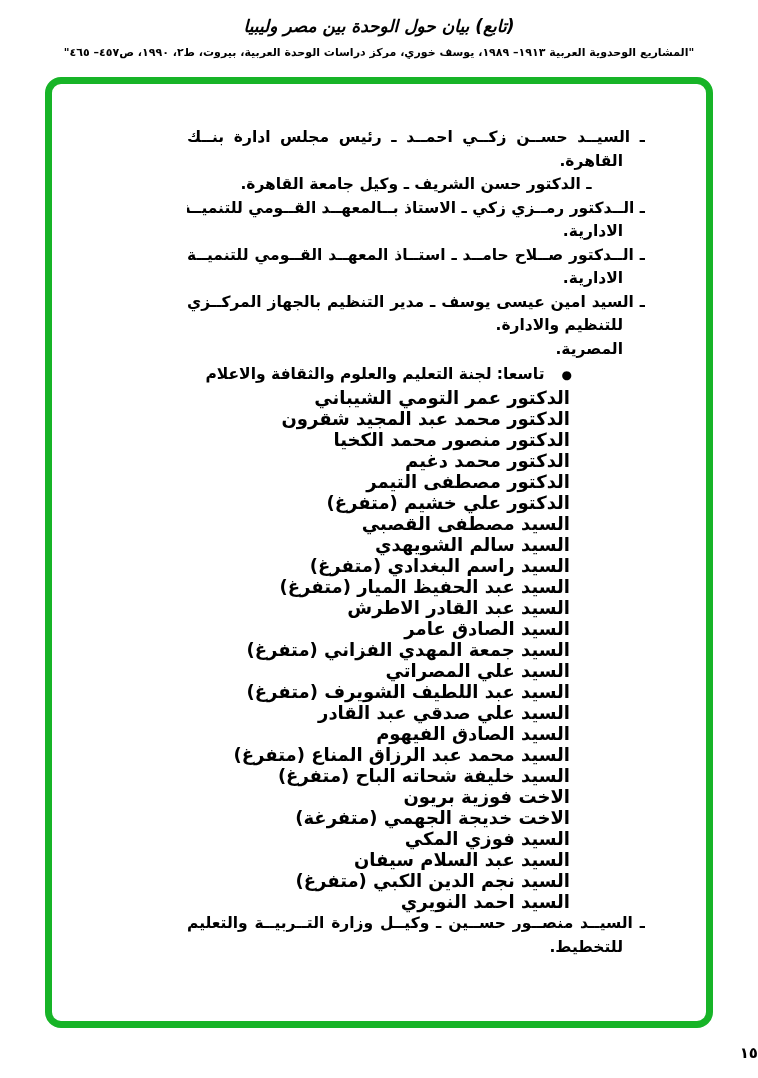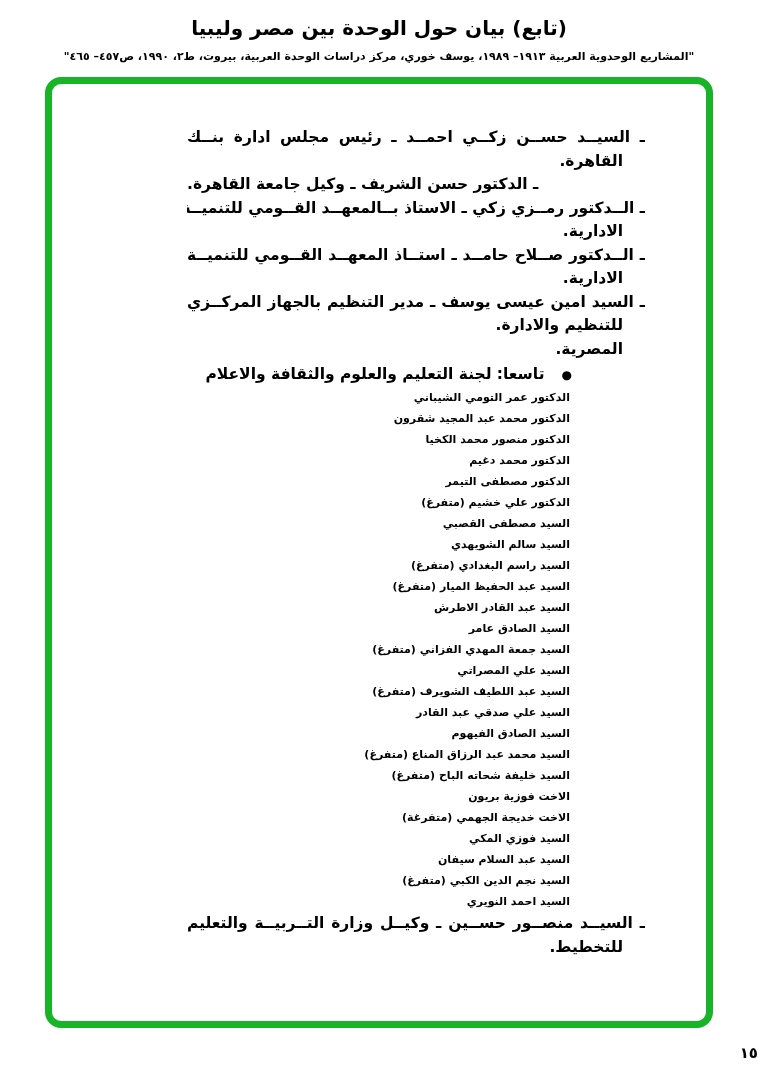--- a/index.html
+++ b/index.html
@@ -7,21 +7,21 @@
   body {
     width: 758px; height: 1078px;
     position: relative;
     background: #ffffff;
     color: #000;
     font-family: "DejaVu Sans", sans-serif;
     font-weight: bold;
     overflow: hidden;
   }
   .header { position: absolute; top: 16px; left: 0; width: 758px; text-align: center; direction: rtl; }
-  .doc-title { font-size: 20px; white-space: nowrap; }
+  .doc-title { font-size: 17px; white-space: nowrap; font-style: italic; }
   .doc-source { font-size: 11px; margin-top: 10px; white-space: nowrap; }
 
   .frame {
     position: absolute; left: 45px; top: 77px;
     width: 668px; height: 951px;
     box-sizing: border-box;
     border: 7px solid var(--green);
     border-radius: 16px;
     background: #fff;
   }
@@ -30,31 +30,31 @@
     box-sizing: border-box;
     padding: 42px 61px 0 0;
     direction: rtl;
     font-size: 15.5px;
     line-height: 23.5px;
   }
   .para { width: 458px; }
   .pl { white-space: nowrap; overflow: hidden; }
   .pl.full  { text-align: justify; text-align-last: justify; }
   .pl.cont  { text-align: right; padding-right: 22px; }
-  .pl.single{ text-align: left; }
+  .pl.single{ text-align: center; }
 
   .section-line {
     display: flex; align-items: center; gap: 17px;
     padding-right: 73px;
     line-height: 24px; margin: 1px 0;
     white-space: nowrap;
   }
   .bullet { font-size: 12px; line-height: 1; transform: translateY(1px); }
 
-  .names { padding-right: 75px; text-align: right; font-size: 11px; line-height: 21px; }
+  .names { padding-right: 75px; text-align: right; font-size: 18px; line-height: 21px; }
   .name-row { white-space: nowrap; }
 
   .page-number {
     position: absolute; top: 1044px; left: 0; width: 758px;
     text-align: right; font-size: 15px;
   }
 </style>
 </head>
 <body>
 

